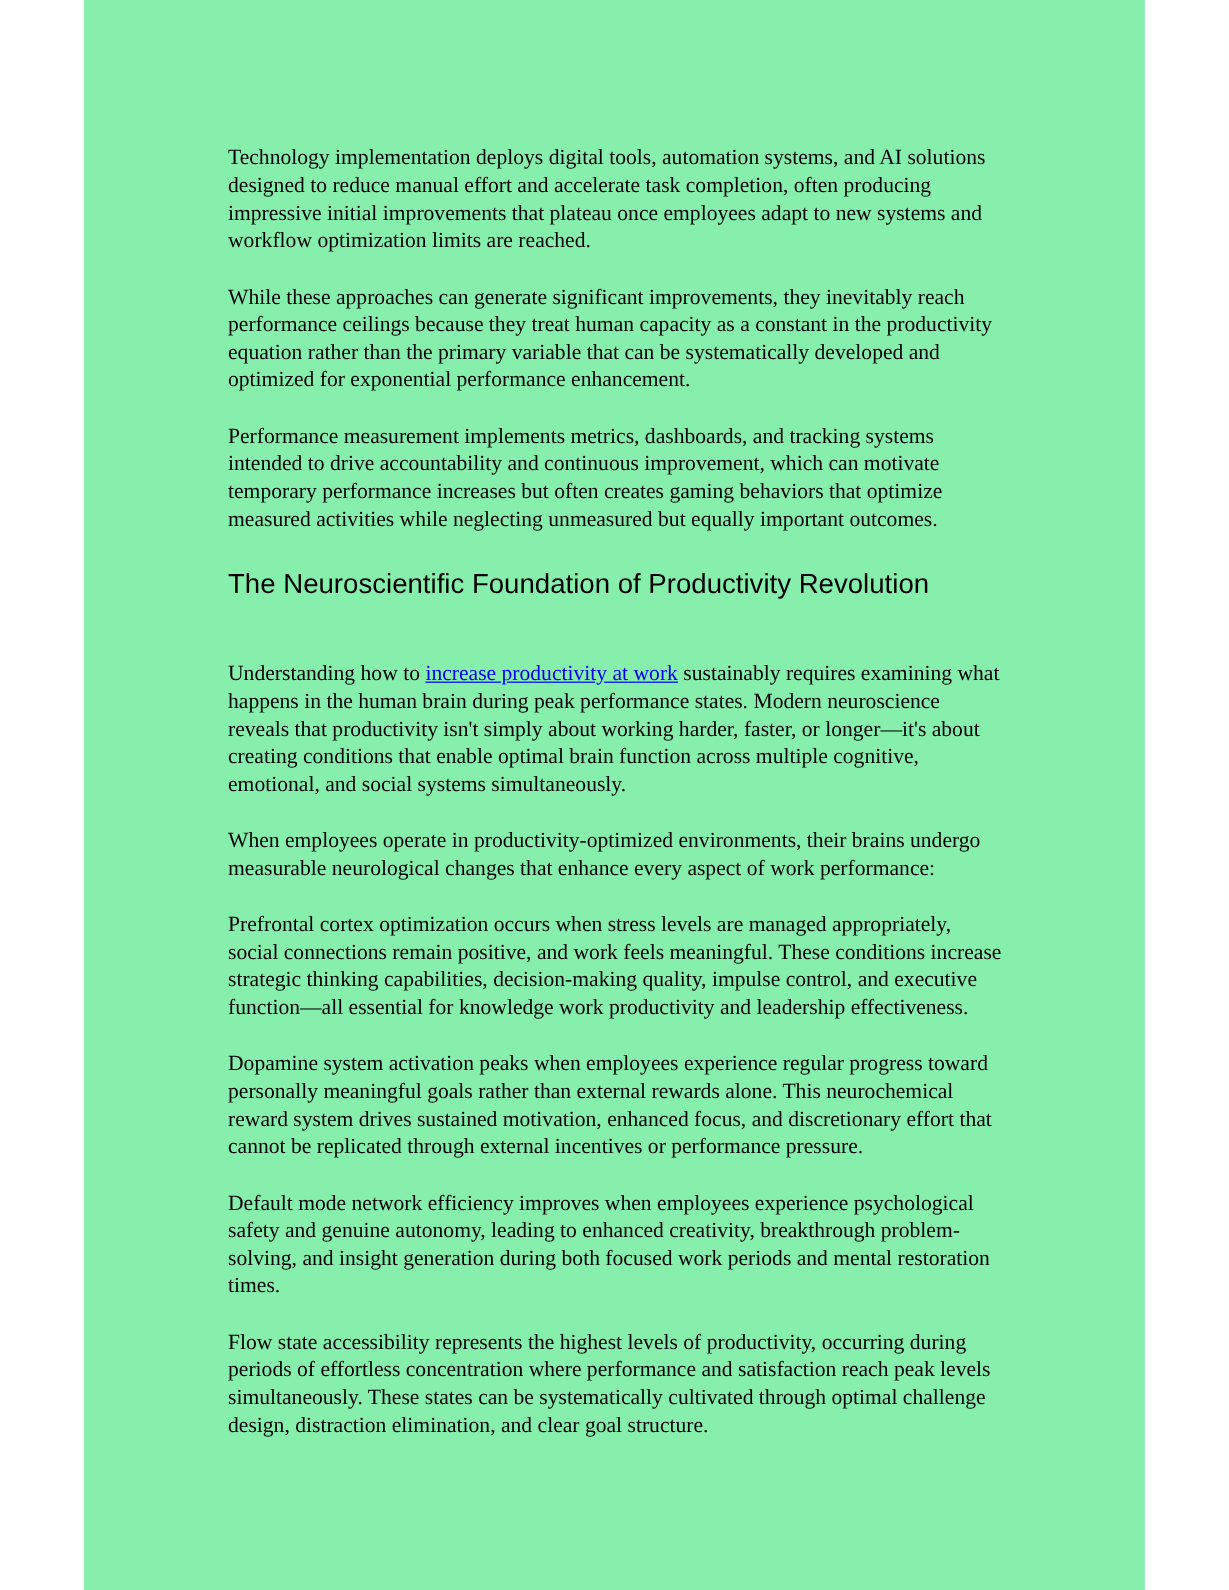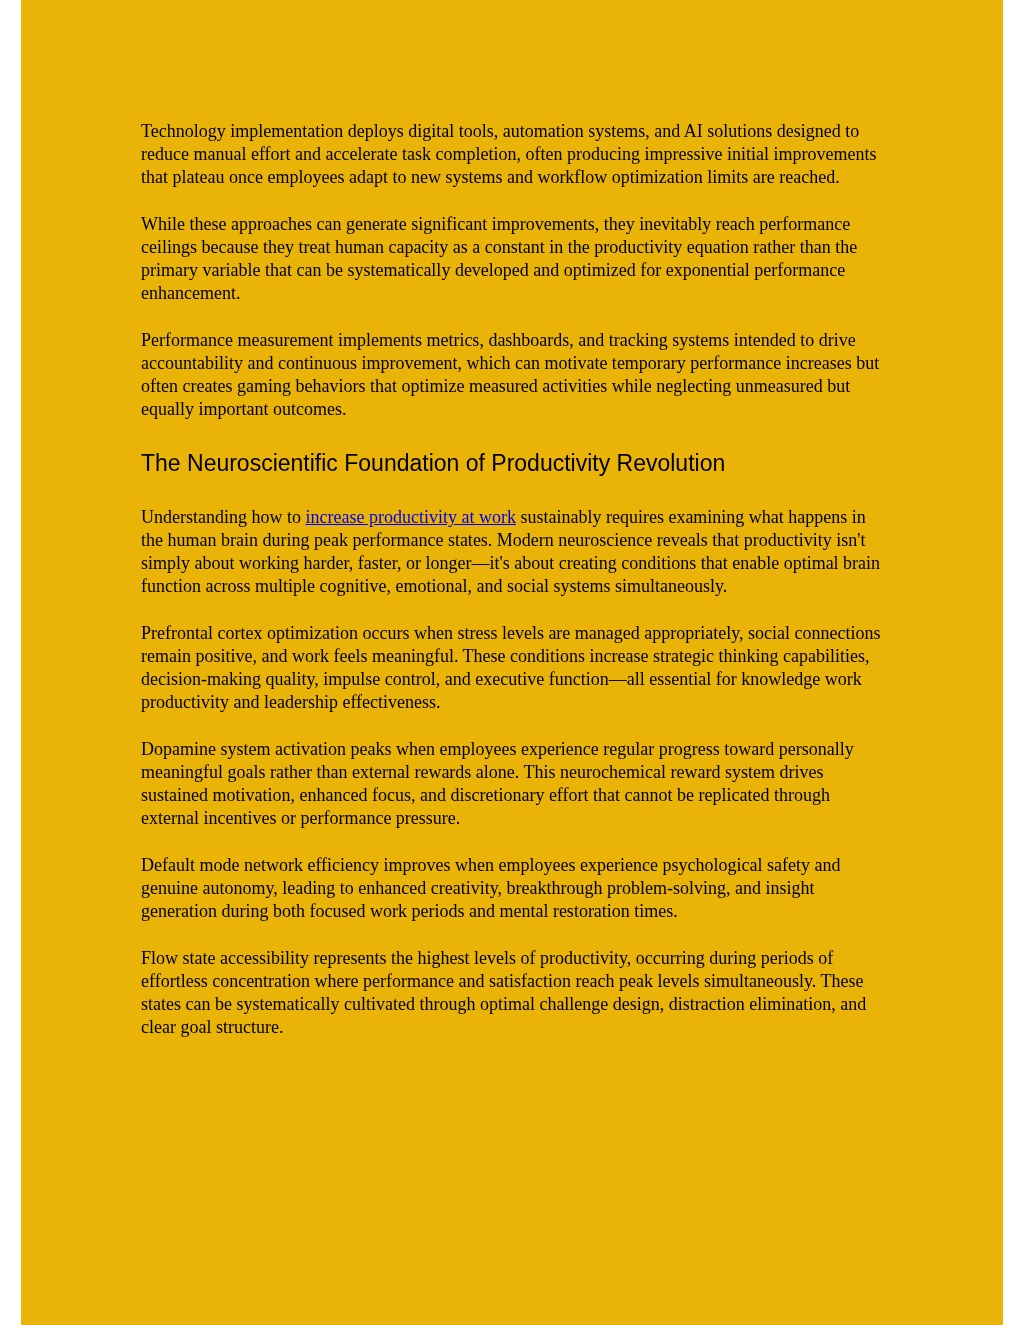--- a/index.html
+++ b/index.html
@@ -2,44 +2,44 @@
 <html><head>
 <meta charset="utf-8">
 <style>
   html, body {
     margin: 0;
     padding: 0;
     background: #ffffff;
   }
   .page {
     position: relative;
-    width: 982px;
+    width: 884px;
     height: 1325px;
     margin: 0 auto;
-    background: #eab308;
+    background: #86efac;
     box-sizing: border-box;
     padding: 120px 119px 0 120px;
     overflow: hidden;
   }
   .doc-body {
     font-family: "Liberation Serif", "DejaVu Serif", serif;
     font-size: 18px;
     line-height: 23px;
     color: #000000;
   }
   .doc-body p {
     margin: 0 0 24px 0;
   }
   h1.section-heading {
     font-family: "Liberation Sans", "DejaVu Sans", sans-serif;
     font-size: 23px;
     font-weight: 400;
     line-height: 28px;
     color: #000000;
-    margin: 28px 0 29px 0;
+    margin: 28px 0 50px 0;
   }
   a.doc-link {
     font-weight: normal;
     text-decoration: underline;
     cursor: pointer;
   }
 </style>
 </head>
 <body>
 
@@ -49,20 +49,21 @@
     <p>Technology implementation deploys digital tools, automation systems, and AI solutions designed to reduce manual effort and accelerate task completion, often producing impressive initial improvements that plateau once employees adapt to new systems and workflow optimization limits are reached.</p>
 
     <p>While these approaches can generate significant improvements, they inevitably reach performance ceilings because they treat human capacity as a constant in the productivity equation rather than the primary variable that can be systematically developed and optimized for exponential performance enhancement.</p>
 
     <p>Performance measurement implements metrics, dashboards, and tracking systems intended to drive accountability and continuous improvement, which can motivate temporary performance increases but often creates gaming behaviors that optimize measured activities while neglecting unmeasured but equally important outcomes.</p>
 
     <h1 class="section-heading">The Neuroscientific Foundation of Productivity Revolution</h1>
 
     <p><span>Understanding how to </span><a href="#" class="doc-link" style="color: rgb(0, 0, 238);">increase productivity at work</a><span> sustainably requires examining what happens in the human brain during peak performance states. Modern neuroscience reveals that productivity isn't simply about working harder, faster, or longer—it's about creating conditions that enable optimal brain function across multiple cognitive, emotional, and social systems simultaneously.</span></p>
 
+    <p>When employees operate in productivity-optimized environments, their brains undergo measurable neurological changes that enhance every aspect of work performance:</p>
 
     <p>Prefrontal cortex optimization occurs when stress levels are managed appropriately, social connections remain positive, and work feels meaningful. These conditions increase strategic thinking capabilities, decision-making quality, impulse control, and executive function—all essential for knowledge work productivity and leadership effectiveness.</p>
 
     <p>Dopamine system activation peaks when employees experience regular progress toward personally meaningful goals rather than external rewards alone. This neurochemical reward system drives sustained motivation, enhanced focus, and discretionary effort that cannot be replicated through external incentives or performance pressure.</p>
 
     <p>Default mode network efficiency improves when employees experience psychological safety and genuine autonomy, leading to enhanced creativity, breakthrough problem-solving, and insight generation during both focused work periods and mental restoration times.</p>
 
     <p>Flow state accessibility represents the highest levels of productivity, occurring during periods of effortless concentration where performance and satisfaction reach peak levels simultaneously. These states can be systematically cultivated through optimal challenge design, distraction elimination, and clear goal structure.</p>
 
   </div>

